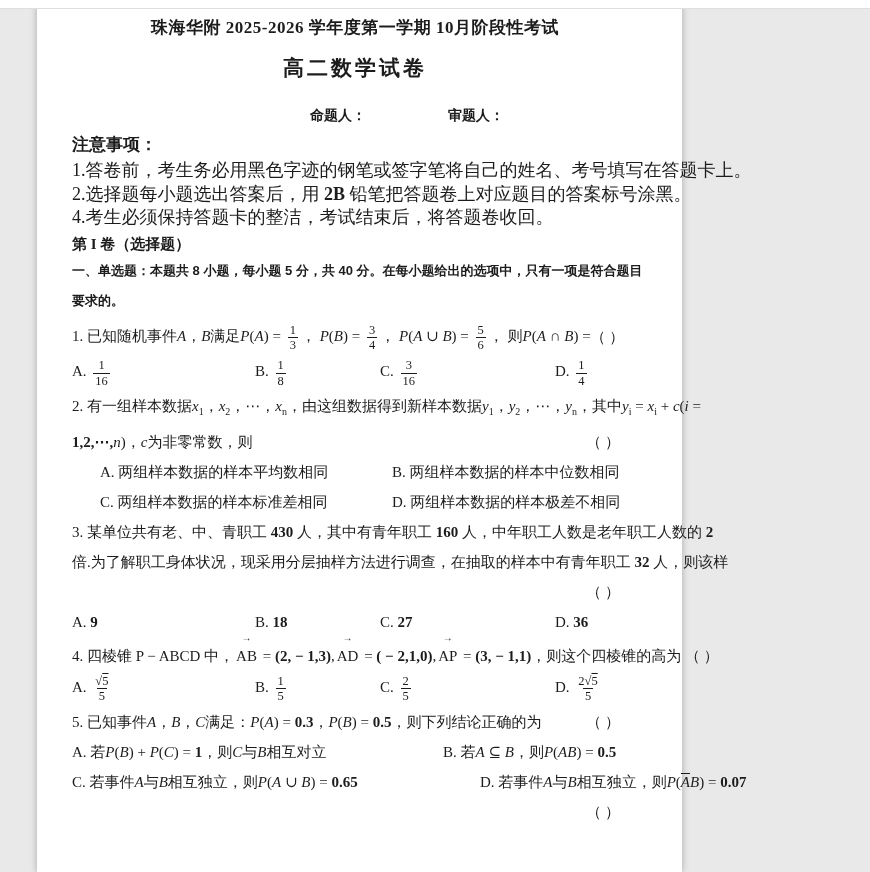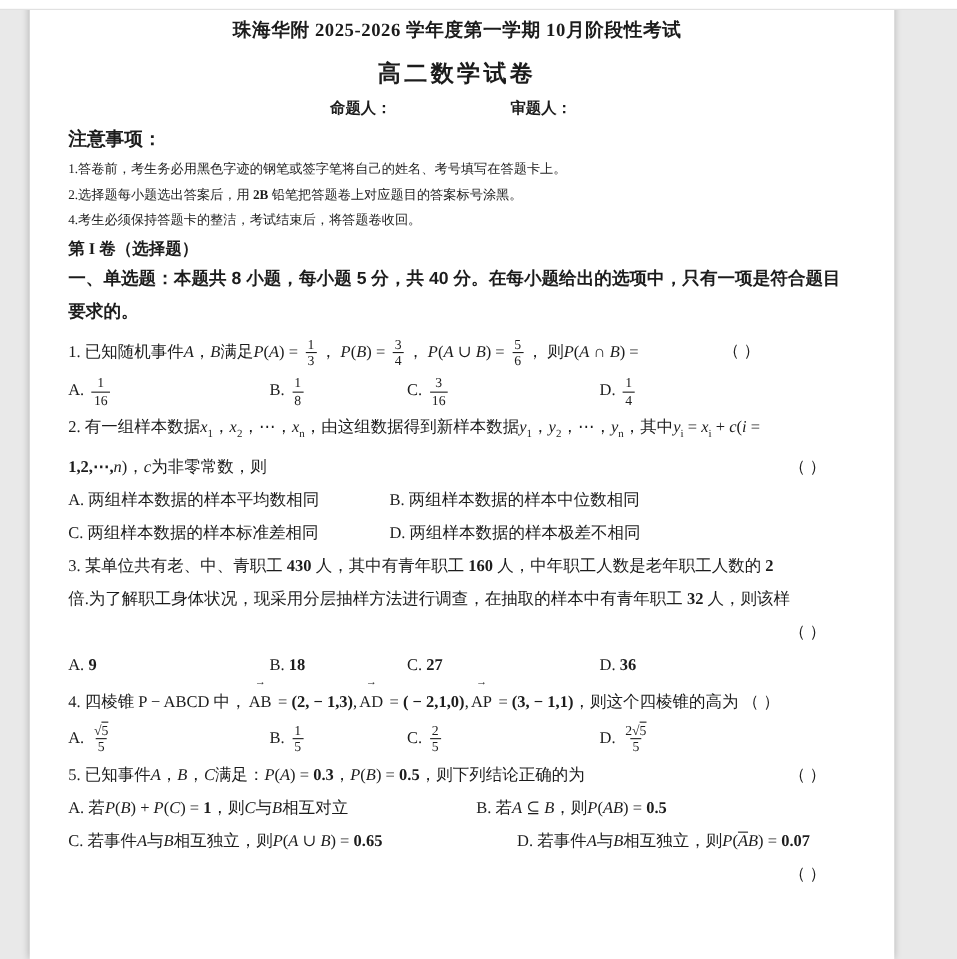--- a/index.html
+++ b/index.html
@@ -19,22 +19,22 @@
     background:var(--bg);
   }
   .top-strip{
     position:absolute;top:0;left:0;
     width:100%;height:9px;
     background:#fff;
     border-bottom:1px solid #dedede;
     z-index:3;
   }
   .page{
-    position:absolute;left:27px;top:0;
-    width:786px;height:872px;
+    position:absolute;left:37px;top:0;
+    width:645px;height:872px;
     background:var(--page);
     box-shadow:0 0 7px rgba(0,0,0,.28);
     padding:16px 44px 0 35px;
   }
   .header-line{
     text-align:center;
     font-weight:bold;
     font-size:17px;
     line-height:24px;
     letter-spacing:.5px;
@@ -44,49 +44,49 @@
     font-weight:bold;
     font-size:21px;
     line-height:40px;
     margin-top:8px;
     letter-spacing:3px;
     font-family:"Liberation Sans","DejaVu Sans",sans-serif;
   }
   .people{
     display:flex;
     margin-left:238px;
-    gap:108px;
+    gap:82px;
     font-weight:bold;
     font-size:14px;
     line-height:20px;
-    margin-top:0;
+    margin-top:17px;
     font-family:"Liberation Sans","DejaVu Sans",sans-serif;
   }
   .notice-title{
     font-weight:bold;
     font-size:17px;
     line-height:26px;
     margin-top:8px;
     font-family:Liberation Mono, monospace;
   }
   .notice-item{
-    font-size:12px;
+    font-size:18px;
     line-height:23.5px;
     white-space:nowrap;
   }
   .part-heading{
     text-align:left;
     font-weight:bold;
     font-size:15px;
     line-height:24px;
     margin-top:2px;
   }
   .section-intro{
     font-weight:bold;
-    font-size:16px;
+    font-size:13px;
     line-height:30px;
     font-family:"Liberation Sans","DejaVu Sans",sans-serif;
   }
   .section-intro div{white-space:nowrap;}
   .question{margin-top:0;}
   .qrow{
     display:flex;
     align-items:center;
     font-size:15px;
     line-height:30px;
@@ -97,21 +97,21 @@
     margin-left:auto;
     white-space:pre;
   }
   .opts{
     display:grid;
     font-size:15px;
     line-height:30px;
     align-items:center;
   }
   .opts.c4{grid-template-columns:183px 125px 175px 1fr;}
-  .opts.c2{grid-template-columns:292px 1fr;}
+  .opts.c2{grid-template-columns:292px 1fr;margin-left:28px;}
   .opts.c2a{grid-template-columns:371px 1fr;}
   .opts.c2b{grid-template-columns:408px 1fr;}
   .opt{white-space:nowrap;}
   
   .fr{
     display:inline-flex;
     flex-direction:column;
     align-items:center;
     vertical-align:middle;
     margin:3px 3px 3px 3px;

